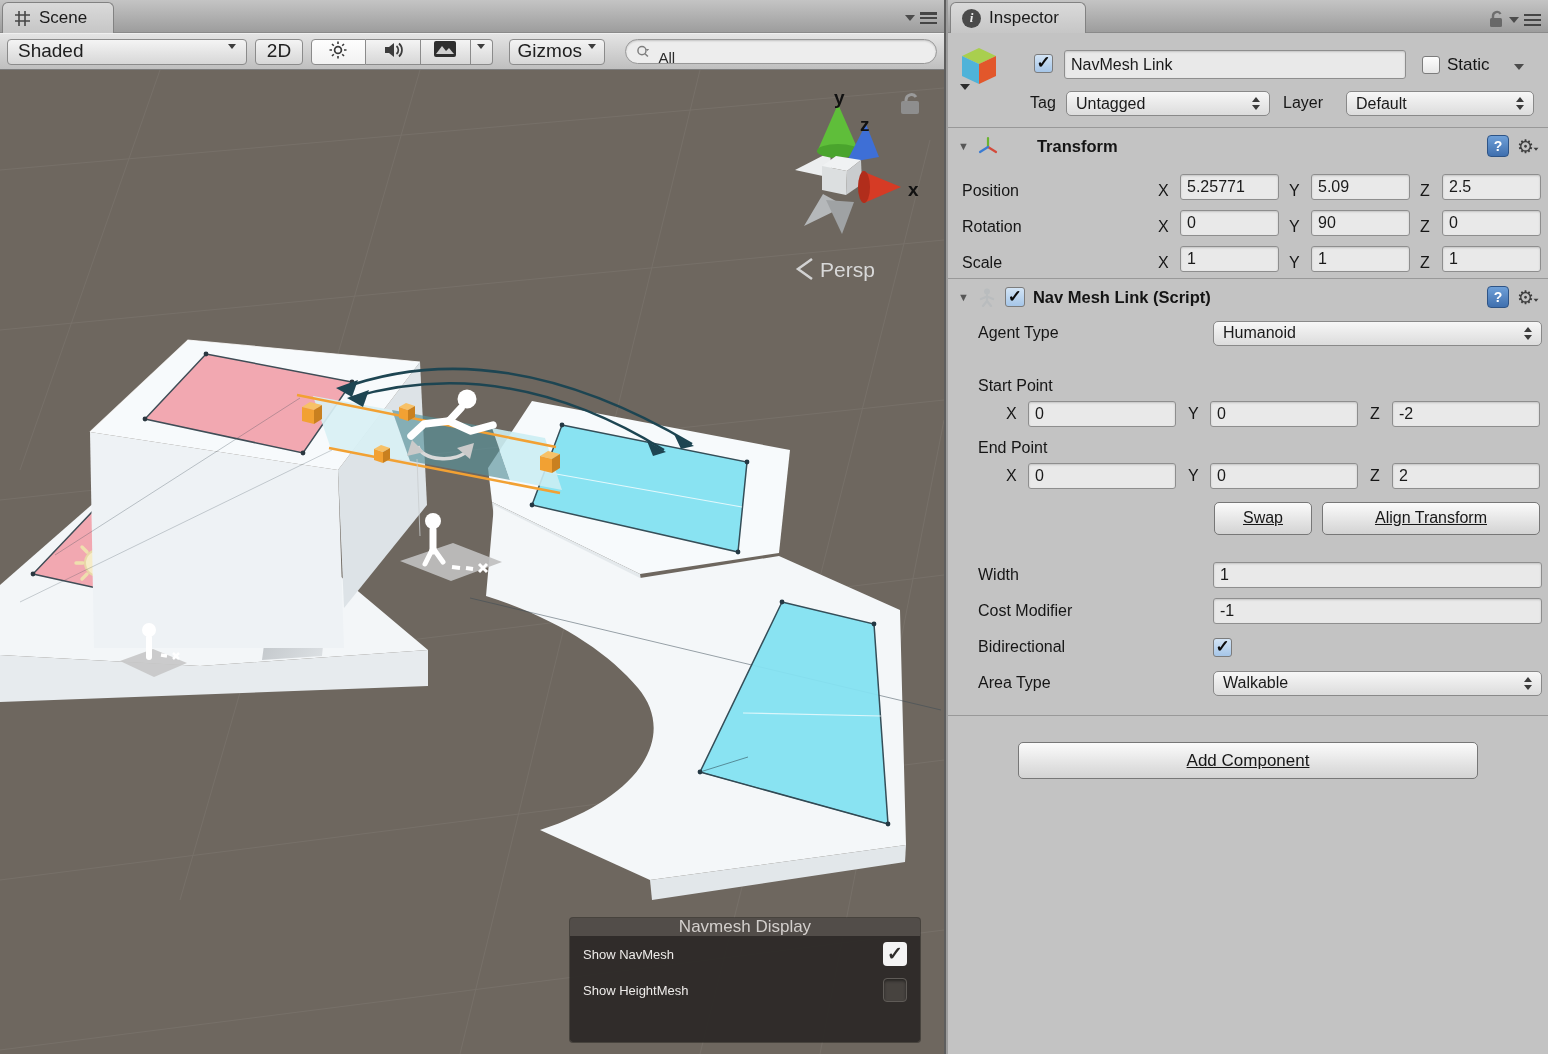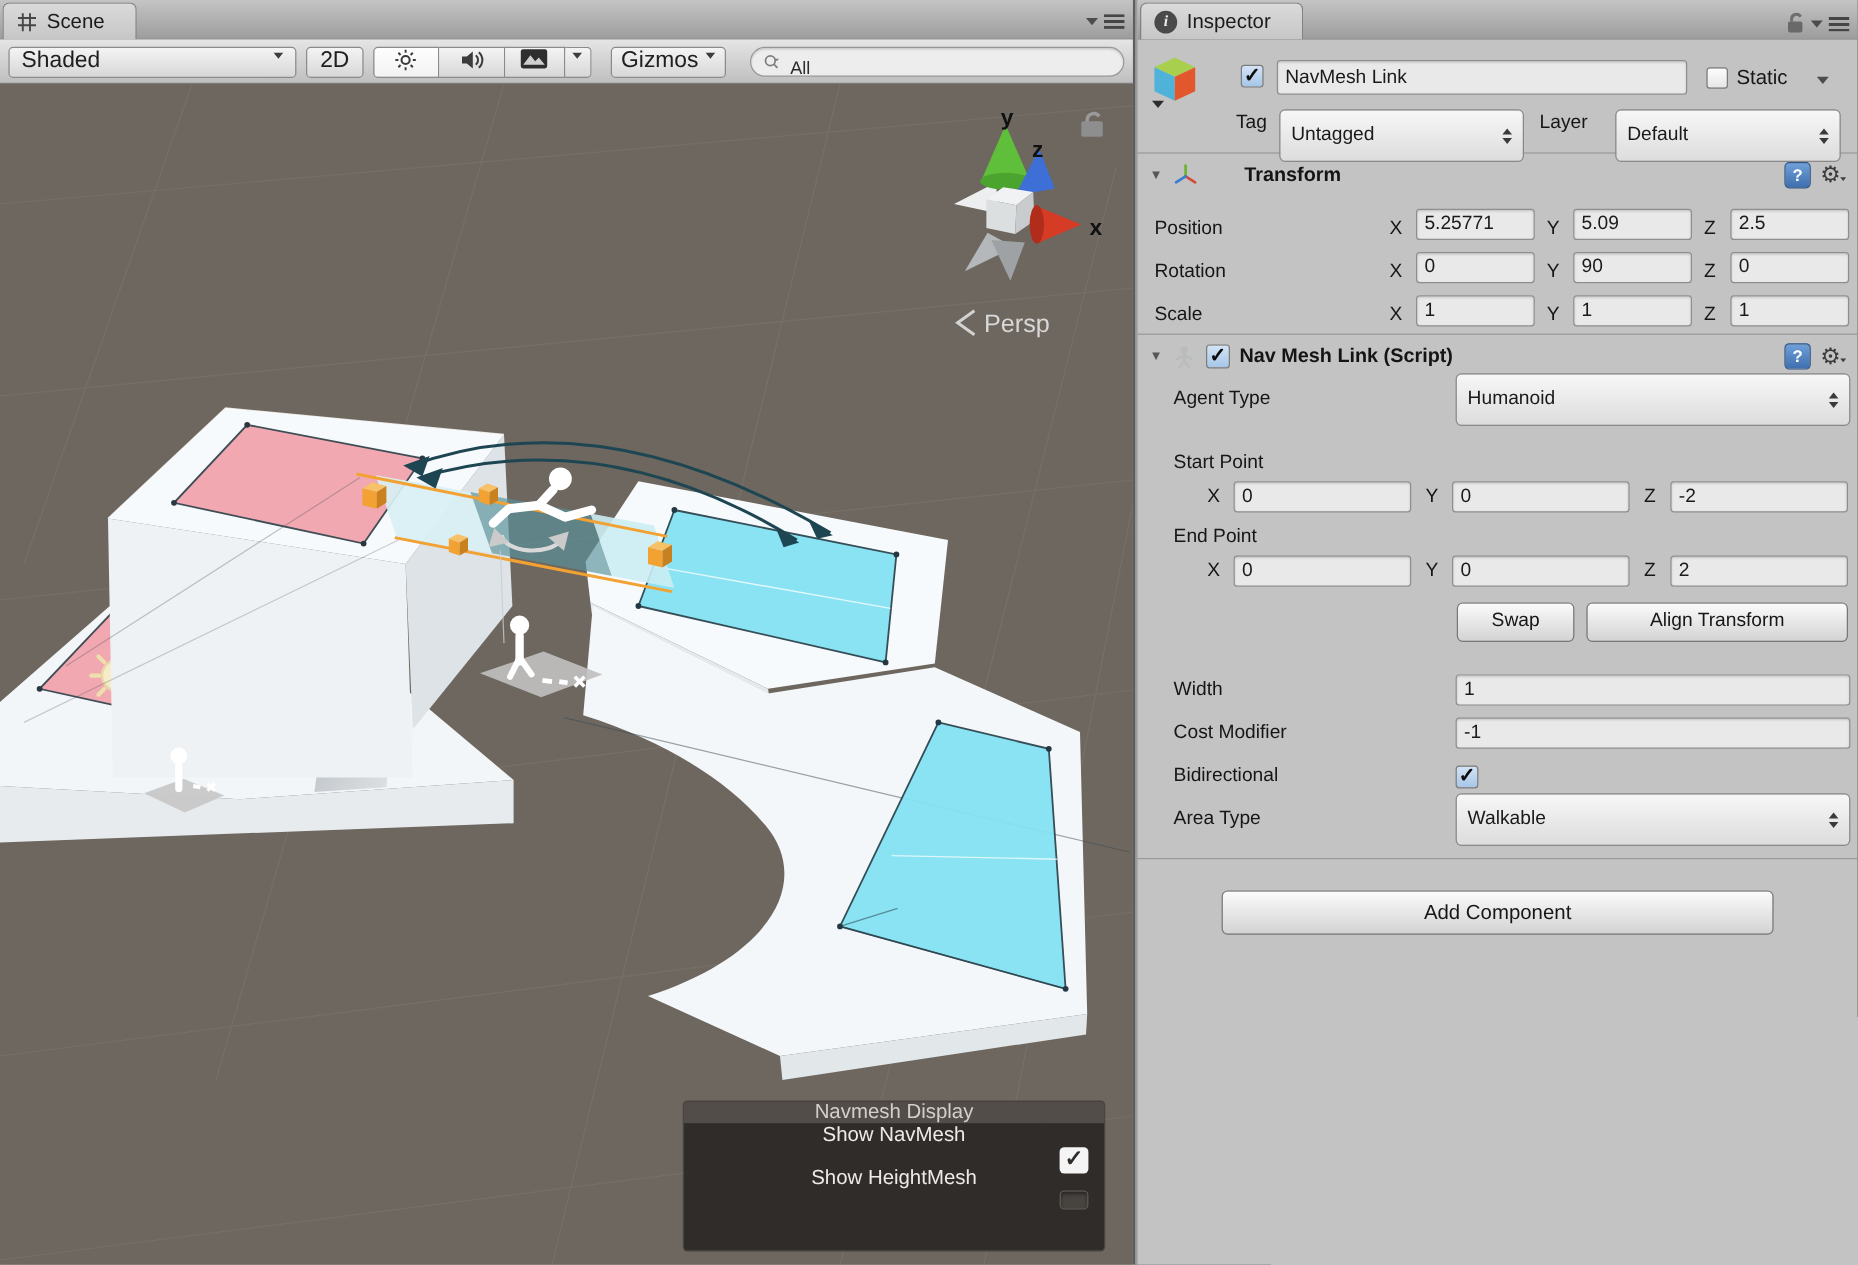--- a/index.html
+++ b/index.html
@@ -22,33 +22,33 @@
   .tb-group .tb-btn:last-child{border-radius:0 4px 4px 0;}
   .tb-btn.on{background:linear-gradient(#fefefe,#f2f2f2);}
   .dd-caret{width:0;height:0;border:4px solid transparent;border-top:5px solid #3d3d3d;margin-top:4px;}
   .search-pill{height:25px;flex:0 0 312px;margin-left:12px;border:1px solid #979797;border-radius:13px;background:#ededed;box-shadow:inset 0 1px 2px rgba(0,0,0,.18);display:flex;align-items:center;padding:0 10px;gap:4px;box-sizing:border-box;}
   .search-pill input{border:none;background:transparent;outline:none;font-size:15px;color:#2c2c2c;width:100%;font-family:"Liberation Sans",sans-serif;margin-top:11px;}
   .viewport{position:absolute;left:0;top:70px;width:944px;bottom:0;background:#6E675F;overflow:hidden;}
 
   
   .nm-panel{position:absolute;left:570px;top:848px;width:350px;height:124px;background:rgba(43,40,38,.93);border-radius:3px;overflow:hidden;box-shadow:0 0 0 1px rgba(0,0,0,.35);}
   .nm-title{height:18px;background:rgba(84,79,75,.95);color:#d3cfcc;display:flex;align-items:center;justify-content:center;font-size:17px;}
-  .nm-row{height:36px;display:flex;align-items:center;padding:0 13px;color:#edebe9;font-size:17px;flex-direction:column;}
+  .nm-row{height:36px;display:flex;align-items:center;padding:0 13px;color:#edebe9;font-size:13px;}
   .nm-row:first-of-type{margin-top:3px;}
   .dk-cb{width:24px;height:24px;border-radius:4px;margin-left:auto;box-sizing:border-box;}
   .dk-cb.checked{background:#f4f4f4;display:flex;align-items:center;justify-content:center;}
   .dk-cb.checked::after{content:"✓";color:#2e2c2a;font-weight:bold;font-size:19px;margin-top:-2px;}
   .dk-cb:not(.checked){background:#47433f;border:1px solid #5f5b57;box-shadow:inset 0 2px 3px rgba(0,0,0,.45);}
 
   
   .inspector{position:absolute;left:948px;top:0;width:600px;height:1054px;background:#c3c3c3;}
   .info-ic{width:19px;height:19px;border-radius:50%;background:#4a4a4a;color:#ececec;font-size:13px;font-weight:bold;font-style:italic;font-family:"Liberation Serif",serif;display:flex;align-items:center;justify-content:center;}
   .ihead{position:absolute;left:0;top:33px;width:100%;height:95px;border-bottom:1px solid #989898;box-sizing:border-box;}
   .fld{height:26px;border:1px solid #8e8e8e;border-radius:3px;background:#e9e9e9;box-shadow:inset 0 1px 2px rgba(0,0,0,.16);font-size:16px;font-family:"Liberation Sans",sans-serif;padding:0 6px;color:#1a1a1a;box-sizing:border-box;width:100%;outline:none;}
-  .drop{height:44px;border:1px solid #898989;border-radius:5px;background:linear-gradient(#f7f7f7,#dcdcdc);display:flex;align-items:center;font-size:16px;color:#1a1a1a;padding:0 9px;box-sizing:border-box;}
+  .drop{height:25px;border:1px solid #898989;border-radius:5px;background:linear-gradient(#f7f7f7,#dcdcdc);display:flex;align-items:center;font-size:16px;color:#1a1a1a;padding:0 9px;box-sizing:border-box;}
   .dd-arrows{display:flex;flex-direction:column;align-items:center;margin-left:auto;}
   .dd-arrows::before{content:"";border:4px solid transparent;border-bottom:5px solid #3a3a3a;border-top:0;}
   .dd-arrows::after{content:"";border:4px solid transparent;border-top:5px solid #3a3a3a;border-bottom:0;margin-top:3px;}
   .cb{width:19px;height:19px;border:1px solid #7c7c7c;border-radius:3px;background:linear-gradient(#fdfdfd,#e6e6e6);box-sizing:border-box;display:flex;align-items:center;justify-content:center;}
   .cb.checked{background:linear-gradient(#d3e4f5,#a6c6e8);}
   .cb.checked::after{content:"✓";font-size:17px;font-weight:bold;color:#0c0c0c;line-height:1;margin-top:-2px;}
   .icontent{position:absolute;left:0;top:128px;right:0;}
   .section{border-bottom:1px solid #999;}
   .comp-header{height:36px;display:flex;align-items:center;padding:0 8px 0 10px;gap:8px;}
   .fold{font-size:11px;color:#575757;}
@@ -61,21 +61,21 @@
   .vec-label{width:196px;font-size:16px;color:#161616;}
   .ax{width:22px;font-size:16px;color:#161616;}
   .vec-fld{flex:1;min-width:0;}
   .prop-row{display:flex;align-items:center;height:36px;padding:0 6px 0 30px;}
   .prop-label{width:235px;font-size:16px;color:#161616;flex:0 0 235px;}
   .pt-head{height:26px;display:flex;align-items:flex-end;padding:0 0 2px 30px;font-size:16px;color:#161616;}
   .pt-row{display:flex;align-items:center;height:34px;padding:0 8px 0 58px;}
   .pt-ax{width:22px;font-size:16px;color:#161616;}
   .pt-fld{flex:1;min-width:0;margin-right:12px;}
   .pt-row .pt-fld:last-child{margin-right:0;}
-  .btn{height:33px;border:1px solid #777;border-radius:5px;background:linear-gradient(#fbfbfb,#d3d3d3);font-size:16px;color:#171717;display:flex;align-items:center;justify-content:center;box-sizing:border-box;cursor:default;}
+  .btn{height:33px;border:1px solid #777;border-radius:5px;background:linear-gradient(#fbfbfb,#d3d3d3);font-size:16px;color:#171717;display:flex;align-items:center;justify-content:center;box-sizing:border-box;cursor:default;text-decoration:underline;}
   .btn-row{display:flex;justify-content:flex-end;align-items:center;height:34px;padding-right:8px;gap:10px;}
   .addc-wrap{display:flex;justify-content:center;margin-top:26px;}
   .addc{width:460px;height:37px;border-radius:5px;font-size:17px;}
   svg text{font-family:"Liberation Sans",sans-serif;}
 </style>
 </head>
 <body>
 
 <div class="root">
 

